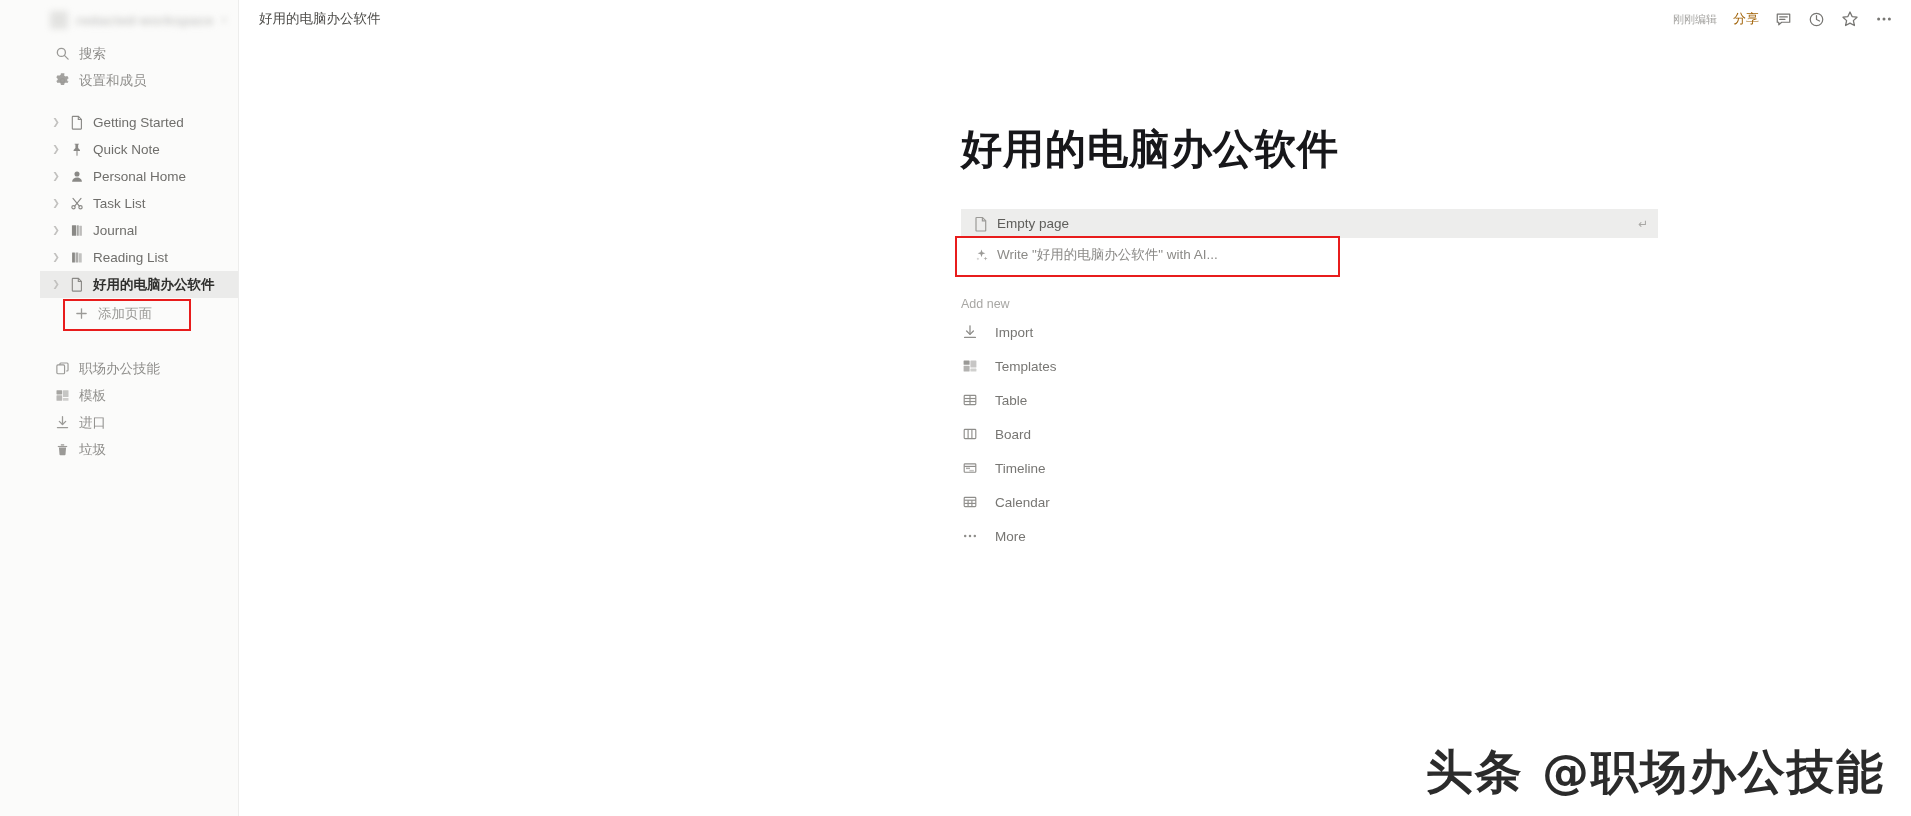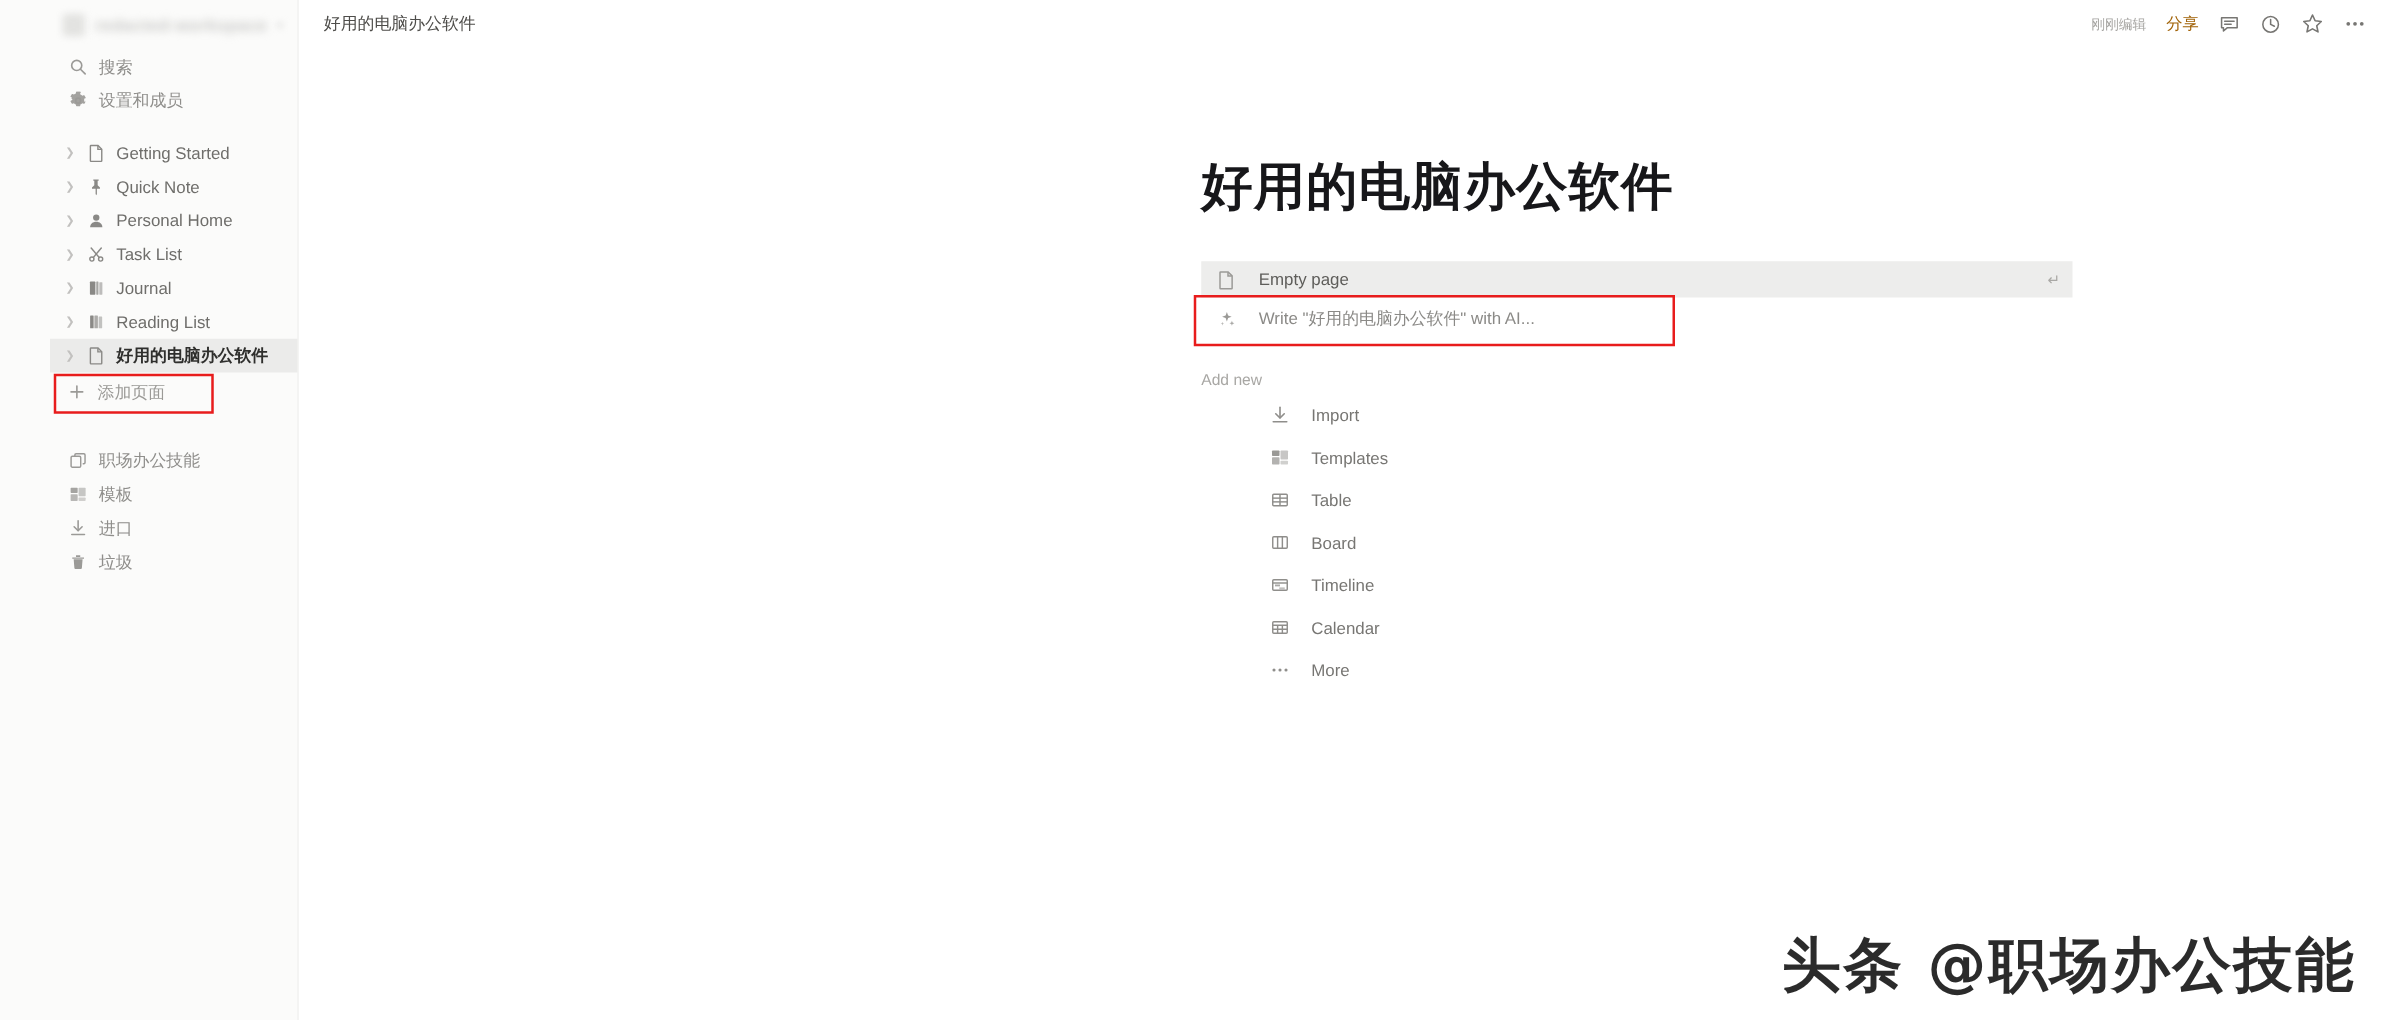--- a/index.html
+++ b/index.html
@@ -78,21 +78,21 @@
     color: #8a8986;
   }
   .page-row .ptxt { padding-left: 3px; }
   .page-row.selected {
     background: #ebebea;
     color: #2f2f2d;
     font-weight: 600;
   }
   .page-row.selected .ptxt { font-weight: 600; }
 
-  .addpage-wrap { position: relative; height: 30px; margin-top: 2px; }
+  .addpage-wrap { position: relative; height: 30px; margin-top: 2px; margin-left: 20px; }
   .addpage {
     display: flex; align-items: center; height: 27px;
     padding-left: 14px; gap: 10px;
     font-size: 13.5px; color: #9b9a97; cursor: pointer;
     white-space: nowrap;
   }
   .addpage .plusic { width: 14px; flex: 0 0 14px; display:flex; align-items:center; justify-content:center; color:#9b9a97;}
 
   .redbox {
     position: absolute;
@@ -120,39 +120,39 @@
     position: absolute;
     left: 722px; top: 122px;
     font-size: 41px; font-weight: 700; color: #17171a;
     letter-spacing: 1px;
     white-space: nowrap;
   }
 
   .suggest-list { position: absolute; left: 722px; top: 209px; width: 697px; }
   .sug-row {
     display: flex; align-items: center;
-    height: 29px; gap: 10px;
+    height: 29px; 
     padding-left: 12px;
     font-size: 13.5px; color: #8b8a87;
     cursor: pointer; position: relative;
     white-space: nowrap;
   }
   .sug-row.hl { background: #ededec; color: #5e5d5a; }
   .sug-row .sico { width: 16px; flex: 0 0 16px; display:flex; align-items:center; justify-content:center; color:#9b9a97; }
   .sug-row .stxt { padding-left: 8px; }
   .sug-row .enterk {
     position: absolute; right: 10px; top: 50%; transform: translateY(-50%);
     color: #a9a8a5; font-size: 12px;
   }
 
   .addnew-label {
     position: absolute; left: 722px; top: 297px;
     font-size: 12.5px; color: #a8a7a4;
   }
-  .addnew-list { position: absolute; left: 764px; top: 315px; width: 420px; }
+  .addnew-list { position: absolute; left: 710px; top: 315px; width: 420px; }
   .an-row {
     display: flex; align-items: center;
     height: 34px; gap: 10px; padding-left: 12px;
     font-size: 13.5px; color: #777673; cursor: pointer;
     white-space: nowrap;
   }
   .an-row .aico { width: 18px; flex: 0 0 18px; display:flex; align-items:center; justify-content:center; color:#8f8e8b; }
   .an-row .atxt { padding-left: 6px; }
 
   .watermark {

